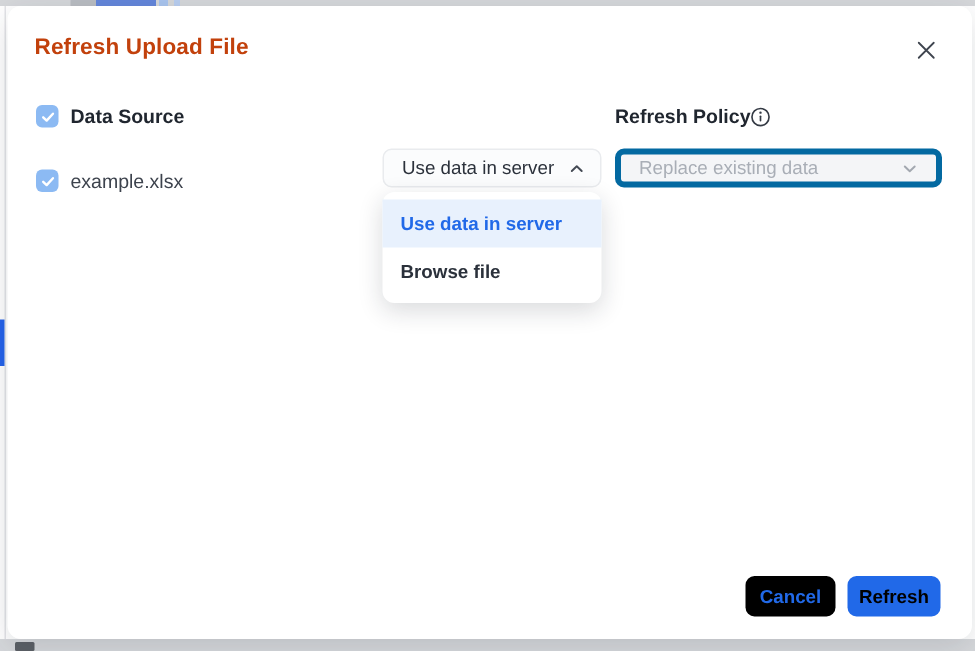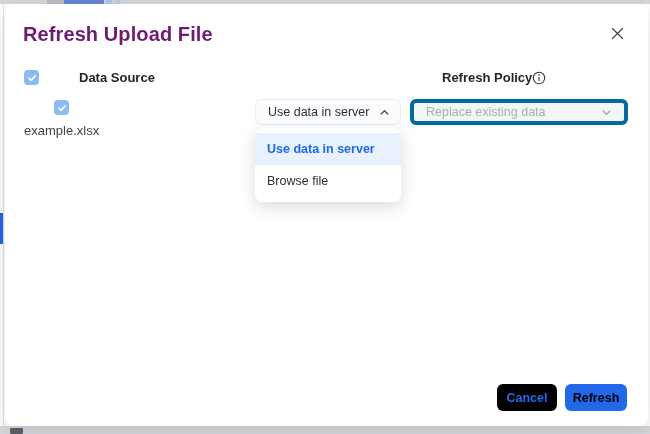--- a/index.html
+++ b/index.html
@@ -38,43 +38,43 @@
   }
 
   
   .dialog {
     position: absolute; left: 5px; top: 4px; width: 643px; height: 422px;
     background: #ffffff; border-radius: 9px;
     box-shadow: 0 6px 22px rgba(30, 35, 48, 0.14);
   }
   .dialog-title {
     position: absolute; left: 18px; top: 19px;
-    font-size: 20px; font-weight: 700; color: #701a75; letter-spacing: .1px; text-align: center;
+    font-size: 15px; font-weight: 700; color: #c2410c; letter-spacing: .1px; text-align: center;
   }
   .close-btn {
     position: absolute; left: 598px; top: 15px; width: 28px; height: 28px;
     display: flex; align-items: center; justify-content: center;
     cursor: pointer; background: transparent; border: none;
   }
 
   .section-label {
-    font-size: 13px; font-weight: 700; color: #20262f; margin-left: 32px;
+    font-size: 13px; font-weight: 700; color: #20262f;
   }
   .row { position: absolute; display: flex; align-items: center; }
 
   .checkbox {
     width: 15px; height: 15px; border-radius: 4px;
     background: #8cbaf3; display: inline-flex;
     align-items: center; justify-content: center; cursor: pointer;
     flex: 0 0 auto;
   }
 
   .ds-header { left: 19px; top: 66px; gap: 8px; }
   .rp-header { left: 405px; top: 66px; gap: 0; text-align: center; }
-  .file-row  { left: 19px; top: 96px; gap: 8px; flex-direction: column; }
+  .file-row  { left: 19px; top: 109px; gap: 8px; }
   .file-name { font-size: 13px; font-weight: 400; color: #3d434d; }
 
   .select {
     position: absolute; height: 26px; border-radius: 6px;
     display: flex; align-items: center; justify-content: space-between;
     font-size: 12.5px; cursor: pointer;
   }
   .select-trigger {
     left: 250px; top: 95px; width: 146px;
     background: #fbfcfd; border: 1px solid #e9ebee;
@@ -87,21 +87,21 @@
   }
 
   .menu {
     position: absolute; left: 250px; top: 124px; width: 146px;
     background: #ffffff; border-radius: 8px;
     box-shadow: 0 5px 16px rgba(25, 30, 42, 0.16);
     padding: 5px 0; z-index: 5;
   }
   .menu-item {
     height: 32px; display: flex; align-items: center;
-    padding: 0 12px; font-size: 12.5px; color: #2b313b; cursor: pointer;
+    padding: 0 12px; font-size: 12.5px; color: #2b313b; cursor: pointer; font-weight: bold;
   }
   .menu-item.selected {
     background: #e8f1fd; color: #2169e8; font-weight: 700;
   }
 
   .footer-btn {
     position: absolute; height: 27px; border: none; border-radius: 6px;
     font-family: inherit; font-size: 12.5px; font-weight: 700;
     display: flex; align-items: center; justify-content: center;
     cursor: pointer;

